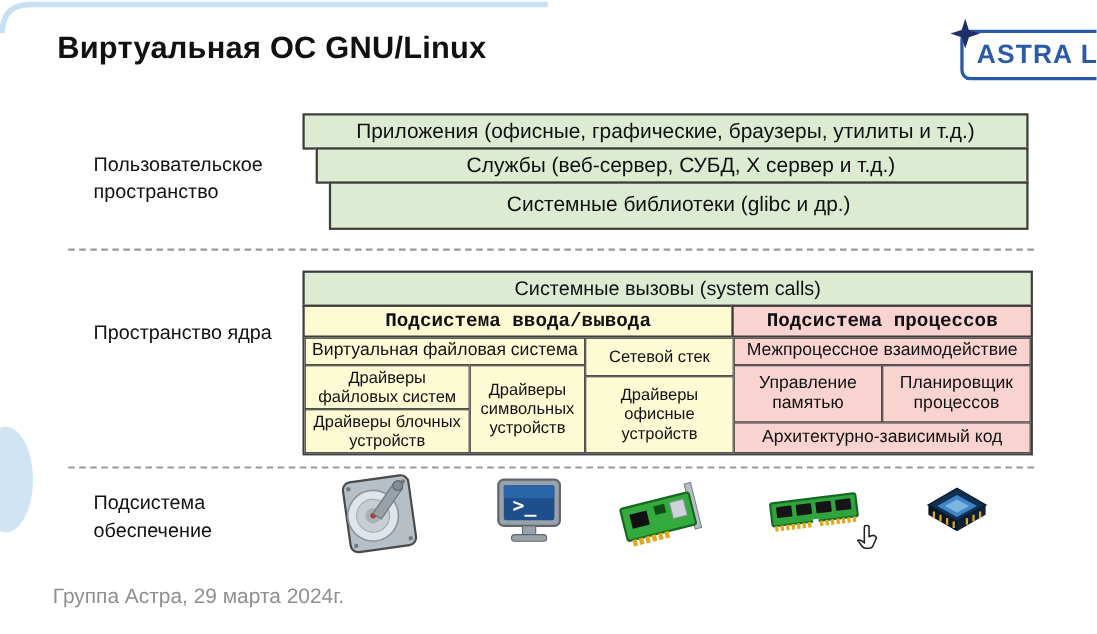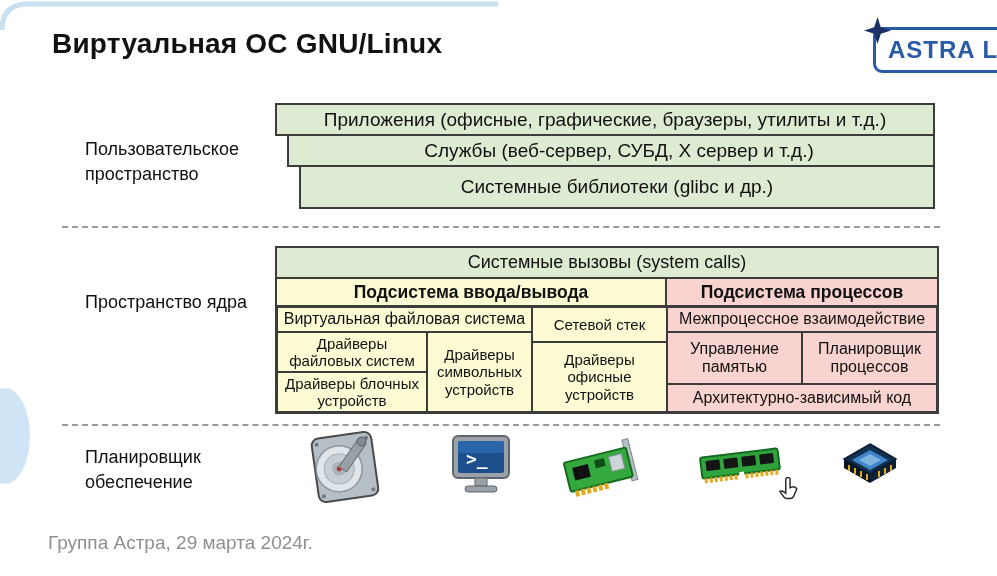--- a/index.html
+++ b/index.html
@@ -29,21 +29,21 @@
   .ubox2{width:648px;height:33px;margin:-2px 0 0 12px;padding-left:16px;}
   .ubox3{width:636px;height:44px;margin:-2px 0 0 24px;}
   
   .dash{position:absolute;left:62px;width:878px;border-top:2px dashed #9a9a9a;}
   .dash1{top:226px;} .dash2{top:424px;}
   
   .kstack{position:absolute;left:275px;top:246px;width:664px;}
   .kbox{box-sizing:border-box;border:2px solid var(--border);}
   .syscalls{width:664px;height:33px;background:var(--green);display:flex;align-items:center;
             justify-content:center;font-size:18px;}
-  .khdrs{display:flex;margin-top:-2px;}
+  .khdrs{display:flex;margin-top:-2px;font-family:Liberation Mono, monospace;}
   .khdr{box-sizing:border-box;height:30px;border:2px solid var(--border);display:flex;
         align-items:center;justify-content:center;font-weight:bold;font-size:17.5px;}
   .khdr-io{width:392px;background:var(--yellow);}
   .khdr-proc{width:274px;margin-left:-2px;background:var(--pink);}
   .kgrid{box-sizing:border-box;width:664px;margin-top:-2px;border:2px solid var(--border);
          display:grid;grid-template-columns:150px 105px 135px 135px 135px;
          grid-template-rows:25px 10px 30px 12px 28px;}
   .cell{box-sizing:border-box;border:1px solid var(--border);display:flex;align-items:center;
         justify-content:center;text-align:center;line-height:1.15;padding:1px 3px;}
   .yellow{background:var(--yellow);} .pink{background:var(--pink);}
@@ -78,21 +78,21 @@
 
   <div class="logo">
     <svg class="logo-star" width="27" height="27" viewBox="0 0 26 26">
       <polygon points="13,0 16.2,9.8 26,13 16.2,16.2 13,26 9.8,16.2 0,13 9.8,9.8" fill="#1c2f66"></polygon>
     </svg>
     <span class="logo-text">ASTRA LINUX</span>
   </div>
 
   <div class="side-label lbl-user">Пользовательское пространство</div>
   <div class="side-label lbl-kernel">Пространство ядра</div>
-  <div class="side-label lbl-hw">Планировщик обеспечение</div>
+  <div class="side-label lbl-hw">Подсистема обеспечение</div>
 
   <div class="ustack">
     <div class="ubox ubox1">Приложения (офисные, графические, браузеры, утилиты и т.д.)</div>
     <div class="ubox ubox2">Службы (веб-сервер, СУБД, X сервер и т.д.)</div>
     <div class="ubox ubox3">Системные библиотеки (glibc и др.)</div>
   </div>
 
   <div class="dash dash1"></div>
   <div class="dash dash2"></div>
 

